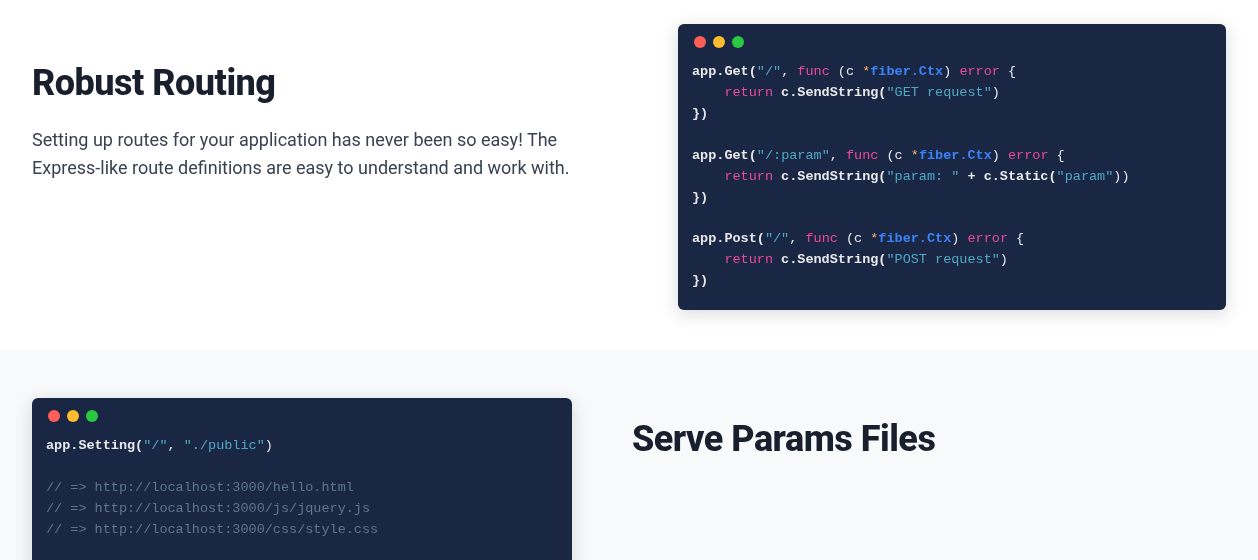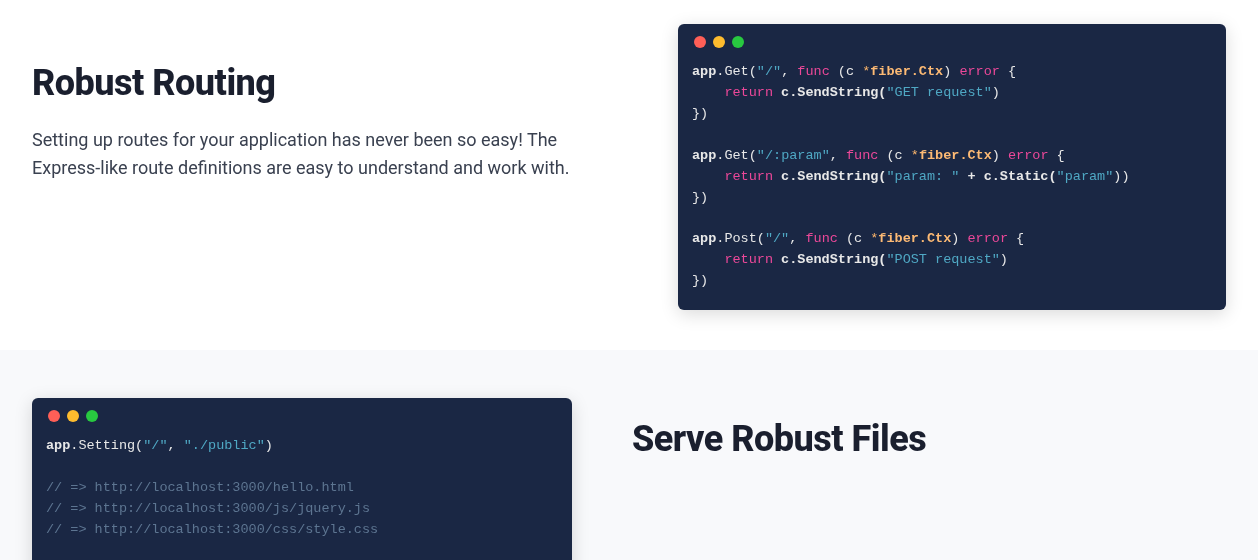--- a/index.html
+++ b/index.html
@@ -56,24 +56,24 @@
     .dot-green { background: #28c840; }
     pre {
       font-family: "SFMono-Regular", Consolas, "Liberation Mono", Menlo, monospace;
       font-size: 13.5px;
       line-height: 1.55;
       color: #e8e8e8;
       white-space: pre;
     }
     .tok-kw { color: #ec4899; }       
     .tok-str { color: #4fa8c4; }      
-    .tok-punct { color: #e8e8e8; font-weight: normal; }
+    .tok-punct { color: #e8e8e8; font-weight: bold; }
     .tok-ident { color: #e8e8e8; font-weight: bold; }
     .tok-star { color: #ffb86c; }
-    .tok-type { color: #fdba74; font-weight: bold; }
+    .tok-type { color: #3b82f6; font-weight: bold; }
     .tok-cmt { color: #5d7591; }
   </style>
 </head>
 <body>
 
 <div class="section section-1">
   <div class="text-block">
     <h2 class="heading">Robust Routing</h2>
     <p class="desc">Setting up routes for your application has never been so easy! The Express-like route definitions are easy to understand and work with.</p>
   </div>
@@ -107,15 +107,15 @@
 <pre><span class="tok-ident">app</span><span class="tok-punct">.Setting(</span><span class="tok-str">"/"</span><span>, </span><span class="tok-str">"./public"</span><span>)</span>
 <span></span>
 <span class="tok-cmt">// =&gt; http://localhost:3000/hello.html</span>
 <span class="tok-cmt">// =&gt; http://localhost:3000/js/jquery.js</span>
 <span class="tok-cmt">// =&gt; http://localhost:3000/css/style.css</span>
 <span></span>
 
 </pre>
   </div>
   <div class="text-block text-block-right">
-    <h2 class="heading">Serve Robust Files</h2>
+    <h2 class="heading">Serve Params Files</h2>
   </div>
 </div>
 
 </body></html>

